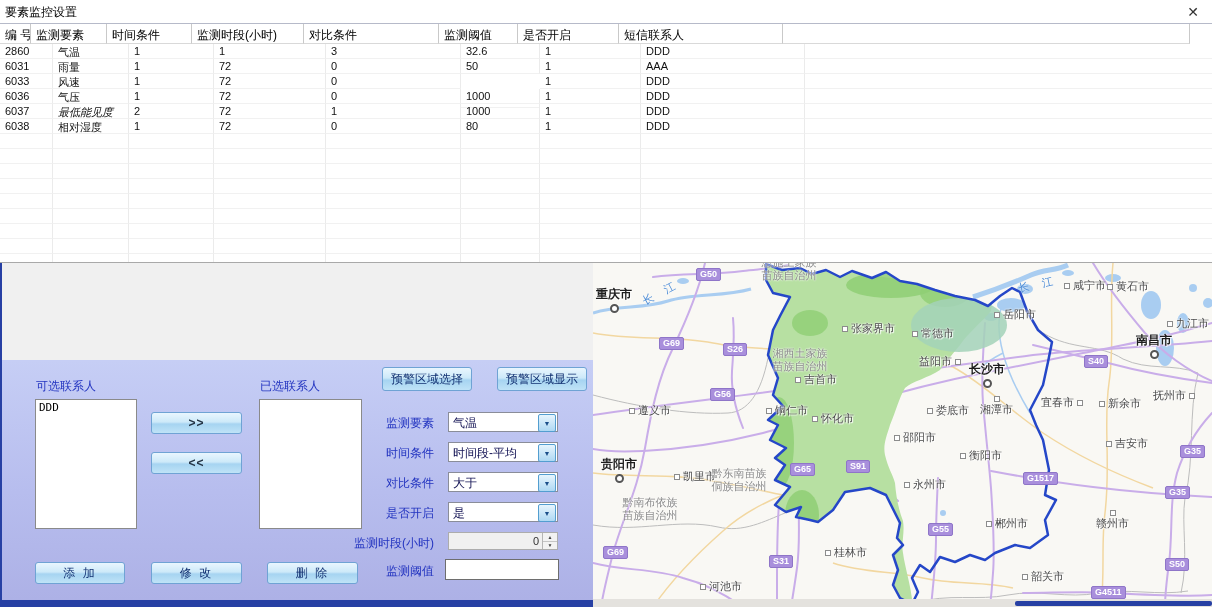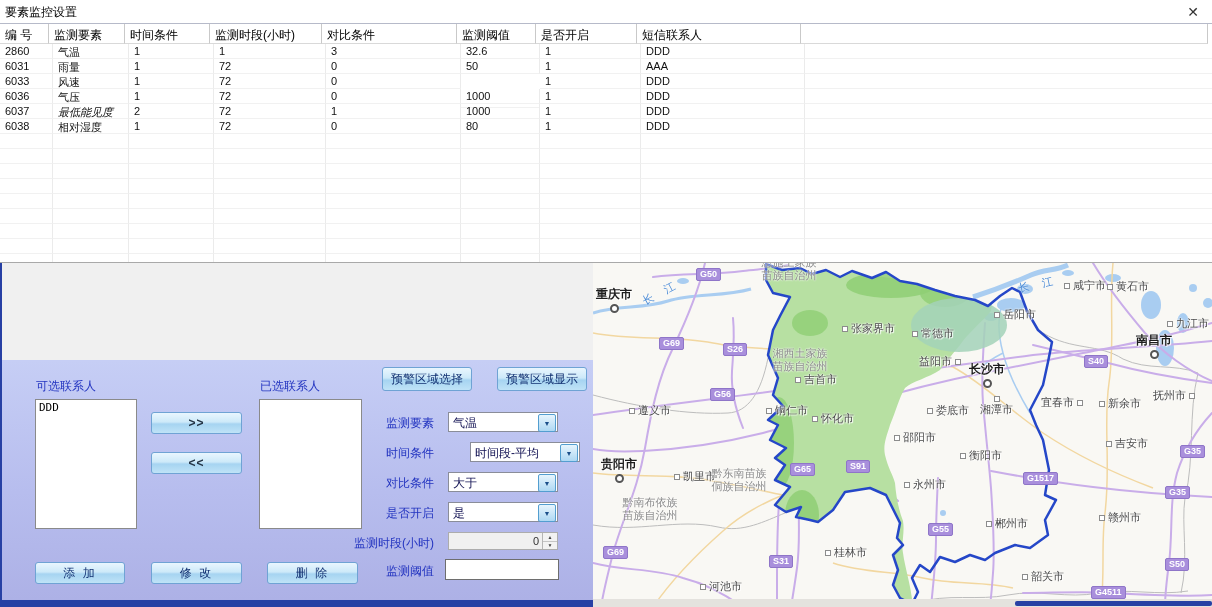--- a/index.html
+++ b/index.html
@@ -82,21 +82,21 @@
 
 <div id="win">
 
   <div id="titlebar">
     <div id="title">要素监控设置</div>
     <div id="closebtn">✕</div>
   </div>
 
   <div id="table-area">
       <div class="trow head">
-        <div class="tcell" style="width: 49px;">编 号</div>
+        <div class="tcell" style="width: 31px;">编 号</div>
         <div class="tcell" style="width: 76px;">监测要素</div>
         <div class="tcell" style="width: 85px;">时间条件</div>
         <div class="tcell" style="width: 112px;">监测时段(小时)</div>
         <div class="tcell" style="width: 135px;">对比条件</div>
         <div class="tcell" style="width: 79px;">监测阈值</div>
         <div class="tcell" style="width: 101px;">是否开启</div>
         <div class="tcell" style="width: 164px;">短信联系人</div>
         <div class="tcell" style="width: 407px;"></div>
       </div>
       <div class="trow">
@@ -286,21 +286,21 @@
 
     <div class="plabel r" style="left:336px;top:152px;width:96px;">监测要素</div>
     <div class="combo" style="left:446px;top:149px;">
       <span class="val">气温</span>
       <span class="dd">
           <span>▼</span>
         </span>
     </div>
 
     <div class="plabel r" style="left:336px;top:182px;width:96px;">时间条件</div>
-    <div class="combo" style="left:446px;top:179px;margin-left:22px;">
+    <div class="combo" style="left:446px;top:179px;">
       <span class="val">时间段-平均</span>
       <span class="dd">
           <span>▼</span>
         </span>
     </div>
 
     <div class="plabel r" style="left:336px;top:212px;width:96px;">对比条件</div>
     <div class="combo" style="left:446px;top:209px;">
       <span class="val">大于</span>
       <span class="dd">
@@ -524,21 +524,21 @@
           <span>新余市</span>
         </div>
         <div class="city" style="left: 560px; top: 125px; text-align: center;">
           <span>抚州市</span>
           <span class="m"></span>
         </div>
         <div class="city" style="left: 510px; top: 173px;">
           <span class="m"></span>
           <span>吉安市</span>
         </div>
-        <div class="city" style="left: 503px; top: 247px;">
+        <div class="city" style="left: 503px; top: 247px; flex-direction: column;">
           <span class="m"></span>
           <span>赣州市</span>
         </div>
         <div class="badge" style="left: 103px; top: 5px;">G50</div>
         <div class="badge" style="left: 66px; top: 74px;">G69</div>
         <div class="badge" style="left: 130px; top: 80px;">S26</div>
         <div class="badge" style="left: 117px; top: 125px;">G56</div>
         <div class="badge" style="left: 197px; top: 200px;">G65</div>
         <div class="badge" style="left: 253px; top: 197px;">S91</div>
         <div class="badge" style="left: 10px; top: 283px;">G69</div>

